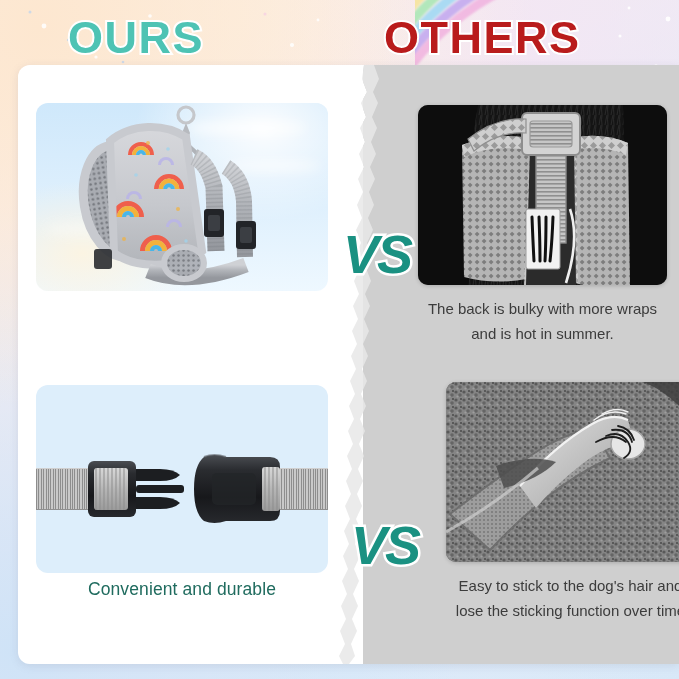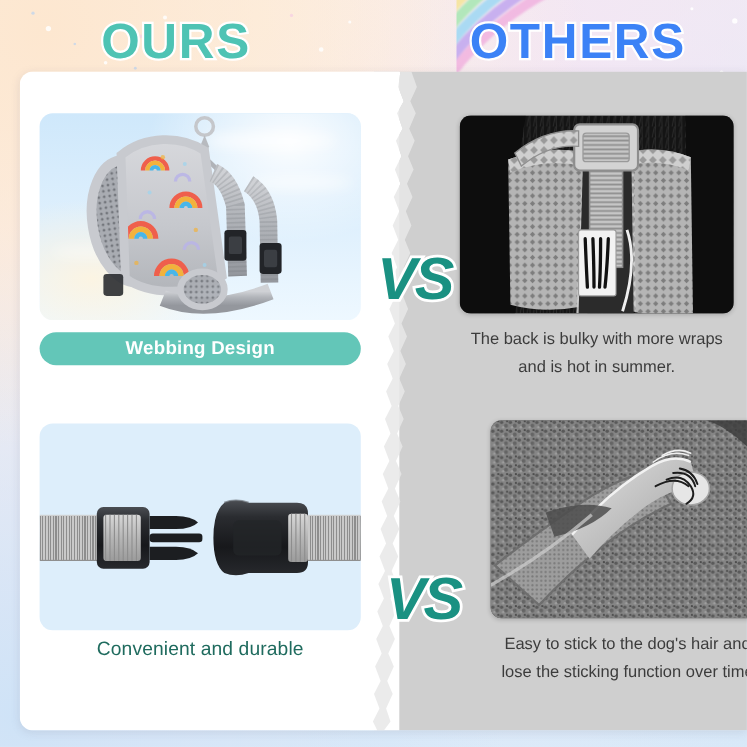--- a/index.html
+++ b/index.html
@@ -43,22 +43,22 @@
   .heading {
     position: absolute;
     top: 12px;
     font-size: 45px;
     font-weight: bold;
     letter-spacing: 1.5px;
     line-height: 52px;
     -webkit-text-stroke: 4px #ffffff;
     paint-order: stroke fill;
   }
-  #heading-ours   { left: 92px;  color: #4ec3b4; }
-  #heading-others { left: 427px; color: #3b82f6; text-align: right; }
+  #heading-ours   { left: 68px;  color: #4ec3b4; }
+  #heading-others { left: 384px; color: #b91c1c; text-align: right; }
 
   
   #comparison-card {
     position: absolute;
     left: 18px;
     top: 65px;
     width: 661px;
     height: 599px;
     border-radius: 12px 0 0 12px;
     overflow: hidden;
@@ -368,21 +368,20 @@
         <rect x="172" y="112" width="12" height="16" rx="2" fill="#3b3e43"></rect>
         <rect x="200" y="118" width="20" height="28" rx="3" fill="#222428"></rect>
         <rect x="204" y="124" width="12" height="16" rx="2" fill="#3b3e43"></rect>
         <rect x="58" y="146" width="18" height="20" rx="3" fill="#2a2c30" opacity=".9"></rect>
 
         <ellipse cx="148" cy="160" rx="20" ry="16" fill="url(#meshDots)" opacity=".9"></ellipse>
         <ellipse cx="148" cy="160" rx="20" ry="16" fill="none" stroke="#c8cacf" stroke-width="6"></ellipse>
       </svg>
     </div>
 
-    <div class="badge-pill">Webbing Design</div>
   </div>
 
   <div class="ours-block" id="ours-block-2">
 
     <div class="photo-frame-blue" id="photo-buckle">
       <div class="webbing-strap" style="left:0;width:90px;"></div>
       <div class="webbing-strap" style="right:0;width:85px;"></div>
 
       <svg viewBox="0 0 292 188" style="position:absolute;inset:0;">
         <defs>

